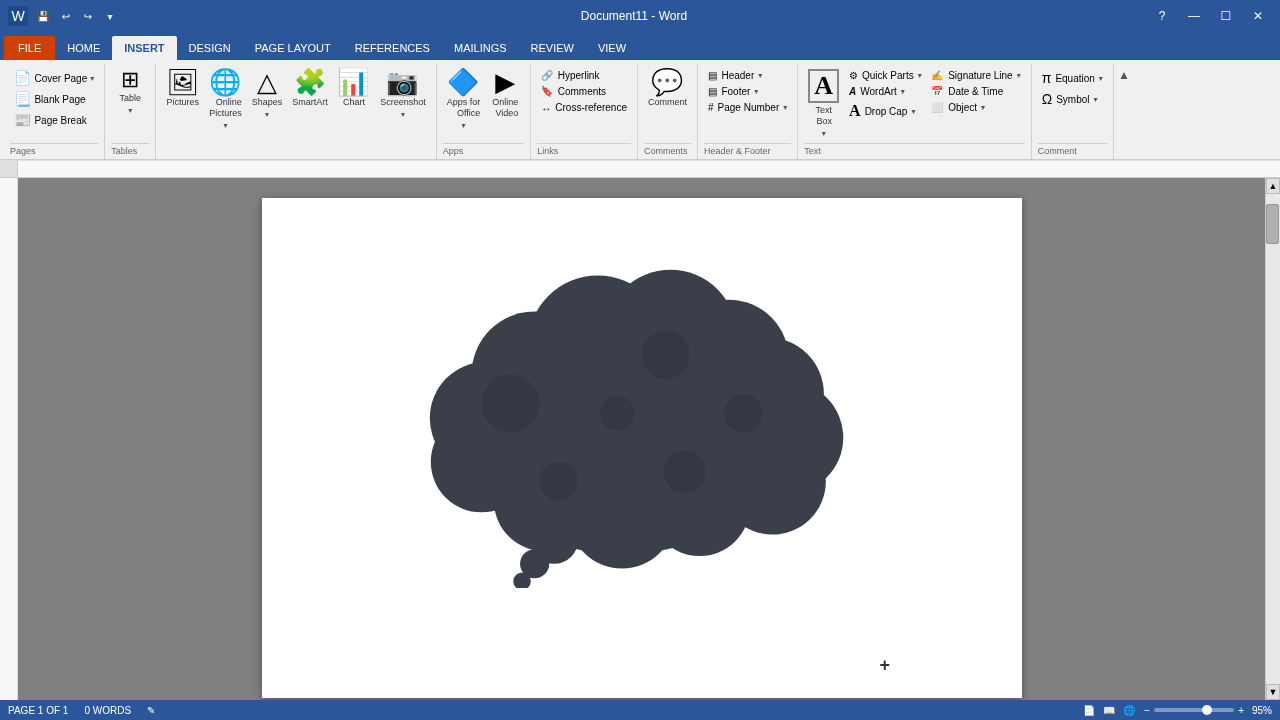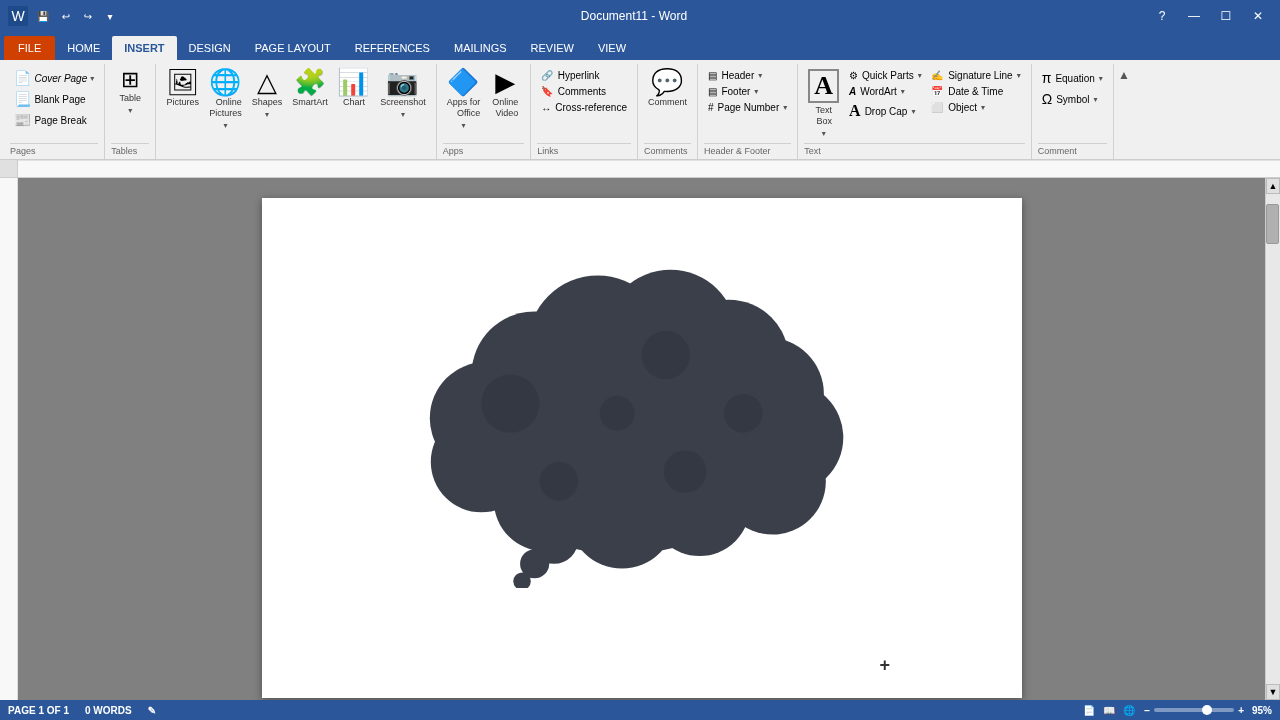--- a/index.html
+++ b/index.html
@@ -181,21 +181,20 @@
     .status-bar {
       height: 20px;
       background: #2b579a;
       color: white;
       display: flex;
       align-items: center;
       padding: 0 8px;
       font-size: 10px;
       gap: 16px;
       flex-shrink: 0;
-      font-weight: bold;
     }
     .status-right { margin-left: auto; display: flex; align-items: center; gap: 8px; }
     .zoom-slider { display: flex; align-items: center; gap: 4px; }
     .zoom-track { width: 80px; height: 4px; background: rgba(255,255,255,0.4); border-radius: 2px; position: relative; }
     .zoom-thumb { width: 10px; height: 10px; background: white; border-radius: 50%; position: absolute; top: -3px; left: 60%; }
 
     
     .thought-cloud {
       position: absolute;
       top: 60px;
@@ -259,21 +258,21 @@
   <div class="signin-area">Sign in</div>
 </div>
 
 <div class="ribbon">
 
   <div class="ribbon-group">
     <div class="ribbon-group-content">
       <div class="ribbon-col">
         <div class="ribbon-pages-btn">
           <span style="font-size:14px;">📄</span>
-          <span style="font-size:10px;font-style:italic;">Cover Page</span>
+          <span style="font-size:10px;">Cover Page</span>
           <span class="dropdown-arrow">▾</span>
         </div>
         <div class="ribbon-pages-btn">
           <span style="font-size:14px;">📃</span>
           <span style="font-size:10px;">Blank Page</span>
         </div>
         <div class="ribbon-pages-btn">
           <span style="font-size:14px;">📰</span>
           <span style="font-size:10px;">Page Break</span>
         </div>

